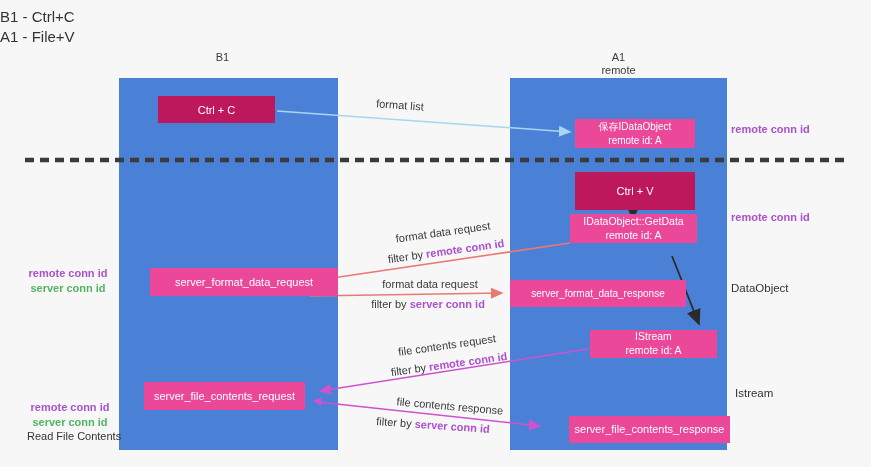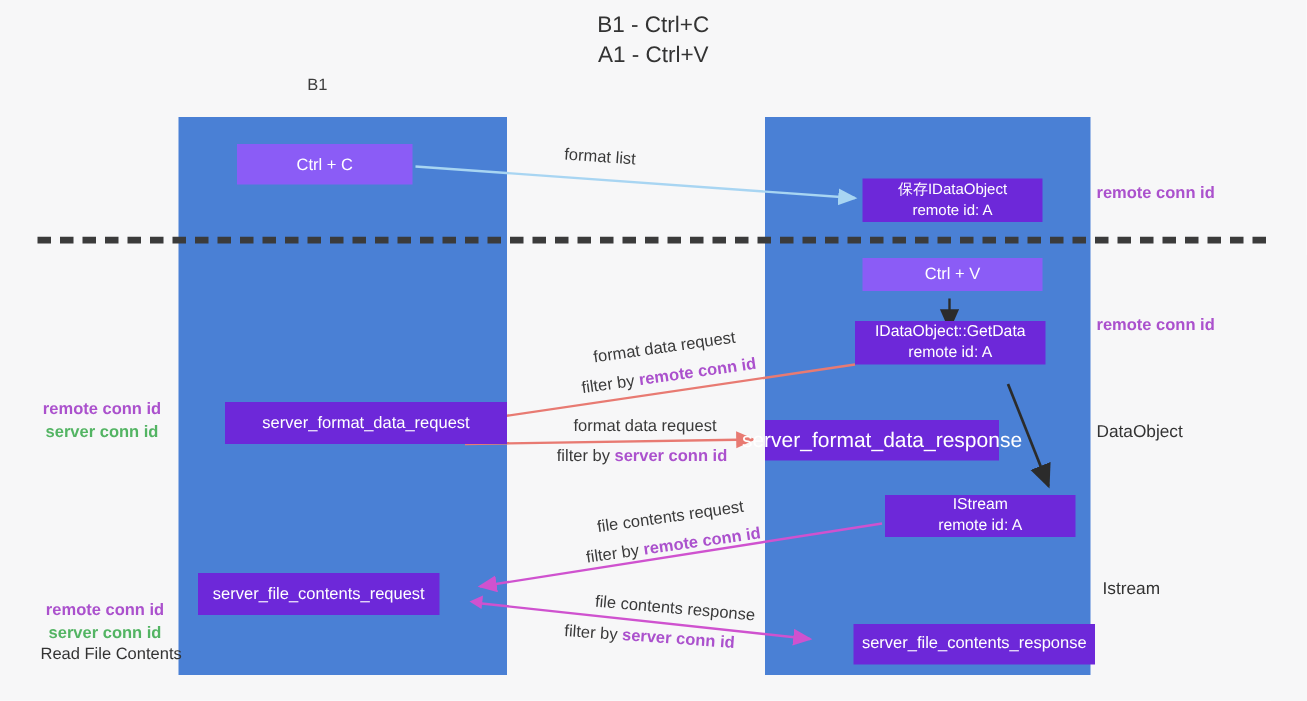--- a/index.html
+++ b/index.html
@@ -2,52 +2,56 @@
 <html><head>
 <meta charset="utf-8">
 <style>
   html,body { margin:0; padding:0; }
   .canvas {
     position:relative; width:871px; height:467px;
     background:#f7f7f8; overflow:hidden;
     font-family:"Liberation Sans", sans-serif;
     color:#3a3a3a;
   }
-  .title { position:absolute; top:7px; left:0; right:0; text-align:center;
+  .title { position:absolute; top:7px; left:0; right:0; text-align:left;
            font-size:15px; line-height:1.35; color:#333; }
   .col { position:absolute; top:78px; height:372px; background:#4a80d5; }
   .col-left  { left:119px; width:219px; }
   .col-right { left:510px; width:217px; }
   .hdr { position:absolute; text-align:center; font-size:11px; color:#3c3c3c; line-height:1.2; }
-  .hdr-left  { left:102px; width:219px; top:51px; }
+  .hdr-left  { left:113px; width:219px; top:51px; }
   .hdr-right { left:510px; width:217px; top:51px; }
   .box { position:absolute; display:flex; flex-direction:column; align-items:center;
          justify-content:center; text-align:center; color:#fff; }
-  .green  { background:#8b5cf6; font-size:11px; }
-  .orange { background:#6d28d9; font-size:10.5px; line-height:1.32; }
+  .green  { background:#be185d; font-size:11px; }
+  .orange { background:#ec4899; font-size:10.5px; line-height:1.32; }
   .lbl { position:absolute; font-size:11px; white-space:nowrap; }
   .ctr { transform:translate(-50%,-50%); }
   .purple { color:#ab51cd; font-weight:bold; }
   .greenTxt { color:#53b463; font-weight:bold; }
   .dark { color:#333;margin-top:47px; }
   .stack { text-align:center; line-height:1.35; }
   svg.overlay { position:absolute; left:0; top:0; width:871px; height:467px; pointer-events:none; }
 </style>
 </head>
 <body>
 
 <div class="canvas">
 
   <div class="title">
     <div>B1 - Ctrl+C</div>
-    <div>A1 - Ctrl+V</div>
+    <div>A1 - File+V</div>
   </div>
 
   <div class="hdr hdr-left">
     <div>B1</div>
+  </div>
+  <div class="hdr hdr-right">
+    <div>A1</div>
+    <div>remote</div>
   </div>
 
   <div class="col col-left"></div>
   <div class="col col-right"></div>
 
   <svg class="overlay" viewBox="0 0 871 467">
     <defs>
       <marker id="mLB" markerWidth="9" markerHeight="8" refX="7" refY="3.5" orient="auto">
         <polygon points="0,0 8,3.5 0,7" fill="#a8d5f2"></polygon>
         </marker>
@@ -80,37 +84,37 @@
     <polygon points="313,401 322,397 321,406" fill="#cf52cf"></polygon>
   </svg>
 
   <div class="box green" style="left:158px;top:96px;width:117px;height:27px">Ctrl + C</div>
 
   <div class="box orange" style="left:575px;top:119px;width:120px;height:29px;font-size:10px">
     <span>保存IDataObject</span>
     <span>remote id: A</span>
   </div>
 
-  <div class="box green" style="left:575px;top:172px;width:120px;height:22px">Ctrl + V</div>
+  <div class="box green" style="left:575px;top:172px;width:120px;height:38px">Ctrl + V</div>
 
   <div class="box orange" style="left:570px;top:214px;width:127px;height:29px">
     <span>IDataObject::GetData</span>
     <span>remote id: A</span>
   </div>
 
   <div class="box orange" style="left:150px;top:268px;width:188px;height:28px;font-size:11px">server_format_data_request</div>
 
-  <div class="box orange" style="left:510px;top:280px;width:156px;height:27px;font-size:14px">server_format_data_response</div>
+  <div class="box orange" style="left:510px;top:280px;width:176px;height:27px;font-size:10px">server_format_data_response</div>
 
   <div class="box orange" style="left:590px;top:330px;width:127px;height:28px">
     <span>IStream</span>
     <span>remote id: A</span>
   </div>
 
-  <div class="box orange" style="left:132px;top:382px;width:161px;height:28px;font-size:11px">server_file_contents_request</div>
+  <div class="box orange" style="left:144px;top:382px;width:161px;height:28px;font-size:11px">server_file_contents_request</div>
 
   <div class="box orange" style="left:569px;top:416px;width:161px;height:27px;font-size:11px">server_file_contents_response</div>
 
   <div class="lbl ctr" style="left:400px;top:105px;transform:translate(-50%,-50%) rotate(4deg)">format list</div>
 
   <div class="lbl ctr" style="left:443px;top:232px;transform:translate(-50%,-50%) rotate(-8deg)">format data request</div>
   <div class="lbl ctr" style="left:446px;top:251px;transform:translate(-50%,-50%) rotate(-8deg)">
     <span>filter by </span><span class="purple">remote conn id</span>
   </div>
 

